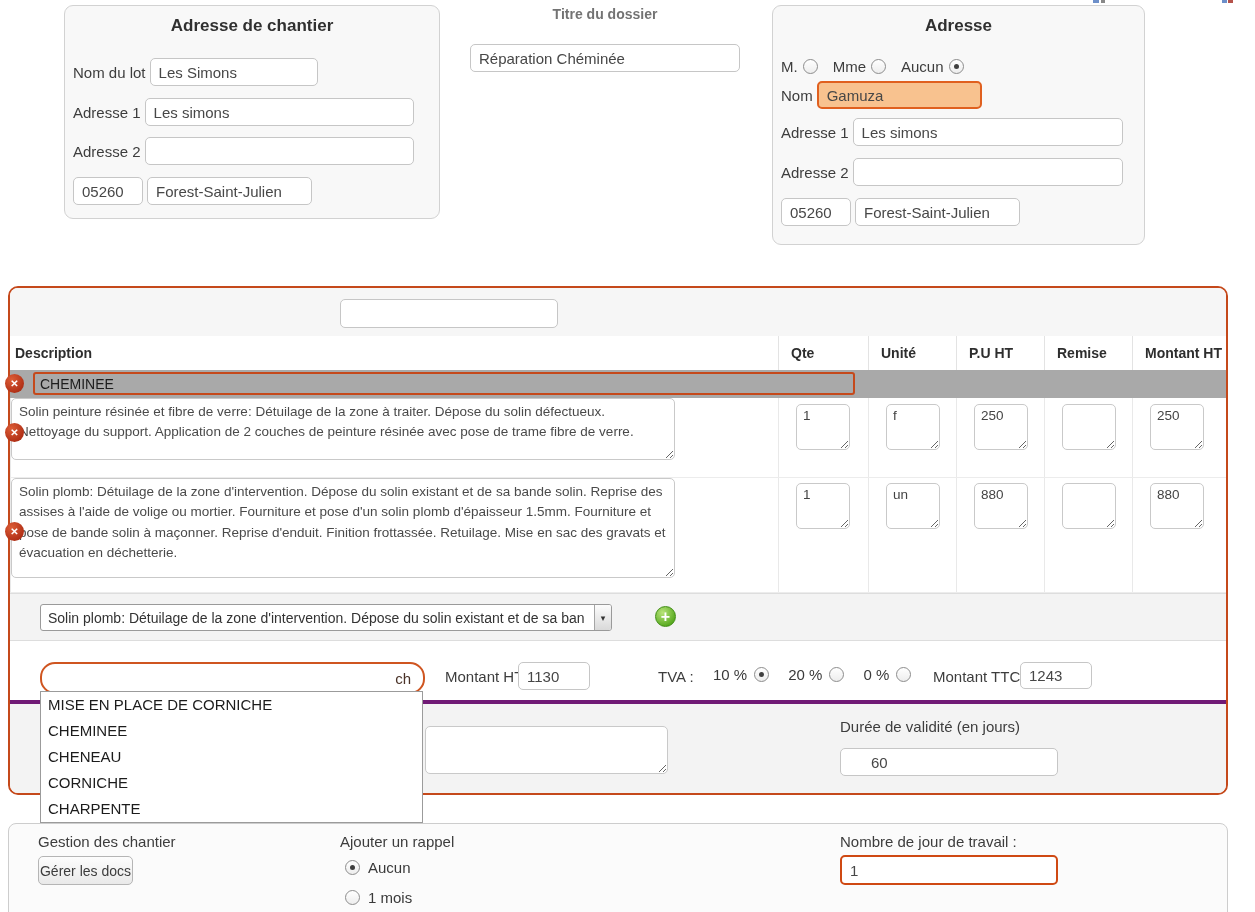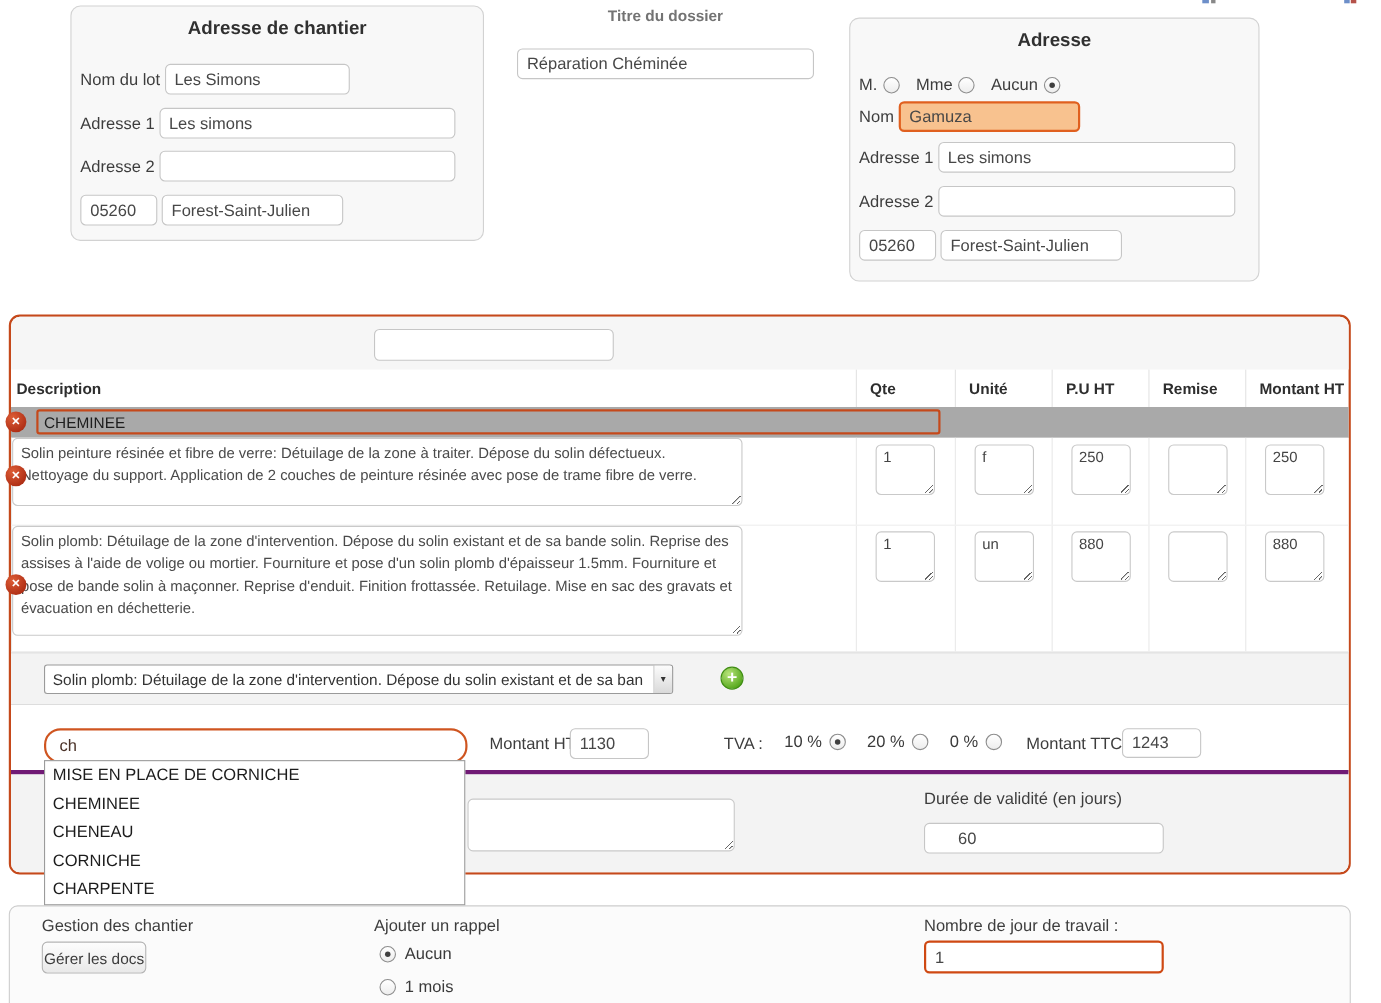--- a/index.html
+++ b/index.html
@@ -25,21 +25,21 @@
         font-family:"Liberation Sans","DejaVu Sans",sans-serif; outline:none; }
   .w70{width:70px}.w165{width:165px}.w168{width:168px}.w269{width:269px}.w270{width:270px}.w218{width:218px}
 
   .chantier-box { left:64px; top:5px; width:376px; height:214px; }
   .chantier-box .r1{top:52px}.chantier-box .r2{top:92px}.chantier-box .r3{top:131px}.chantier-box .r4{top:171px}
 
   .dossier-title { position:absolute; left:470px; top:6px; width:270px; text-align:center;
                    font-size:14px; font-weight:bold; color:#737373; }
   .dossier-input { position:absolute; left:470px; top:44px; }
 
-  .adresse-box { left:772px; top:16px; width:373px; height:240px; }
+  .adresse-box { left:772px; top:5px; width:373px; height:240px; }
   .adresse-box .rc{top:52px; gap:5px}.adresse-box .rn{top:75px}
   .adresse-box .r1{top:112px}.adresse-box .r2{top:152px}.adresse-box .r4{top:192px}
   .nom-input { background:#f8c28f; border:2px solid #e0601f; width:165px; }
 
   .radio { width:15px; height:15px; border-radius:50%; background:linear-gradient(#ffffff,#ededed);
            border:1px solid #8d8d8d; display:inline-block; position:relative; flex:none; cursor:pointer; }
   .radio[data-on]::after { content:""; position:absolute; left:4px; top:4px; width:5px; height:5px;
            border-radius:50%; background:#3f3f3f; }
   .rgap { margin-right:10px; }
 
@@ -95,21 +95,21 @@
   .sel-btn::before { content:"▾"; font-size:9px; color:#333; }
   .add-btn { position:absolute; left:645px; top:12px; width:21px; height:21px; border-radius:50%;
              background:radial-gradient(circle at 35% 30%, #b8e47a, #58a91f 75%, #468f15);
              border:1px solid #3f8d13; cursor:pointer; padding:0; }
   .plusg::before { content:"+"; color:#fff; font-size:16px; font-weight:bold; line-height:18px;
                    display:block; text-align:center; }
 
   .totals-band { position:absolute; left:0; top:353px; width:1216px; height:59px; background:#fff; }
   .pill-input { position:absolute; left:30px; top:21px; width:385px; height:32px; border:2px solid #cf5520;
                 border-radius:15px; padding:0 12px; font-size:15px; color:#4a3228; background:#fff;
-                font-family:inherit; outline:none; }
+                font-family:inherit; outline:none;text-align:right; }
   .flabel { position:absolute; font-size:15px; color:#3d3d3d; white-space:nowrap; }
   .mht-label { left:435px; top:27px; } .mht-input { position:absolute; left:508px; top:21px; width:72px; height:28px; }
   .tva-label { left:648px; top:27px; }
   .tva-group { position:absolute; left:703px; top:25px; display:flex; align-items:center; gap:7px; font-size:15px; }
   .tva-group .radio { margin-right:12px; }
   .ttc-label { left:923px; top:27px; } .ttc-input { position:absolute; left:1010px; top:21px; width:72px; height:27px; }
 
   .notes-band { position:absolute; left:0; top:412px; width:1216px; height:93px; background:#f3f3f3;
                 border-top:4px solid #701a75; border-radius:0 0 8px 8px; }
   .note-ta { position:absolute; left:415px; top:22px; width:243px; height:48px; border:1px solid #c9c9c9;

